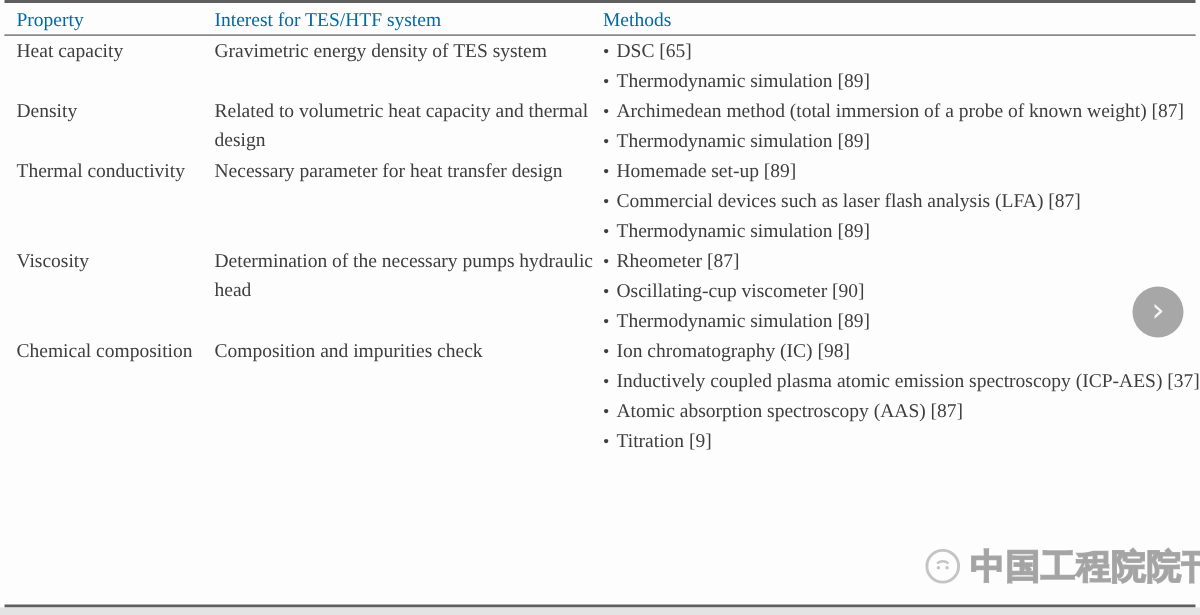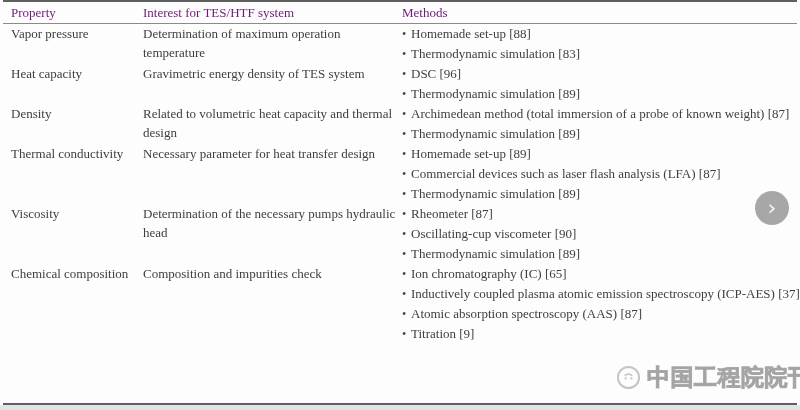--- a/index.html
+++ b/index.html
@@ -23,21 +23,21 @@
   }
   .table-wrap { border-top: 2px solid #5f5f5f; }
   thead th {
     font-weight: normal;
     text-align: left;
     vertical-align: middle;
     font-size: 13px;
     line-height: 15px;
     padding: 3px 0 3px 0;
     border-bottom: 1px solid #8a8a8a;
-    color: #701a75;
+    color: #0369a1;
   }
   th.col-property, td.col-property { padding-left: 8px; }
   tbody td {
     vertical-align: top;
     font-size: 13px;
     line-height: 19px;
     padding: 0;
   }
   td.col-interest, th.col-interest { padding-right: 6px; margin-left: 24px; }
   .methods-list { list-style: none; }
@@ -107,37 +107,27 @@
       <thead>
         <tr>
           <th class="col-property">Property</th>
           <th class="col-interest">Interest for TES/HTF system</th>
           <th class="col-methods">Methods</th>
         </tr>
       </thead>
       <tbody>
 
 
-    <tr>
-      <td class="col-property">Vapor pressure</td>
-      <td class="col-interest">Determination of maximum operation temperature</td>
-      <td class="col-methods">
-        <ul class="methods-list">
-                <li><span class="bullet">•</span><span>Homemade set-up [88]</span></li>
-                <li><span class="bullet">•</span><span>Thermodynamic simulation [83]</span></li>
-              </ul>
-      </td>
-    </tr>
 
     <tr>
       <td class="col-property">Heat capacity</td>
       <td class="col-interest">Gravimetric energy density of TES system</td>
       <td class="col-methods">
         <ul class="methods-list">
-                <li><span class="bullet">•</span><span>DSC [96]</span></li>
+                <li><span class="bullet">•</span><span>DSC [65]</span></li>
                 <li><span class="bullet">•</span><span>Thermodynamic simulation [89]</span></li>
               </ul>
       </td>
     </tr>
 
     <tr>
       <td class="col-property">Density</td>
       <td class="col-interest">Related to volumetric heat capacity and thermal design</td>
       <td class="col-methods">
         <ul class="methods-list">
@@ -169,21 +159,21 @@
                 <li><span class="bullet">•</span><span>Thermodynamic simulation [89]</span></li>
               </ul>
       </td>
     </tr>
 
     <tr>
       <td class="col-property">Chemical composition</td>
       <td class="col-interest">Composition and impurities check</td>
       <td class="col-methods">
         <ul class="methods-list">
-                <li><span class="bullet">•</span><span>Ion chromatography (IC) [65]</span></li>
+                <li><span class="bullet">•</span><span>Ion chromatography (IC) [98]</span></li>
                 <li><span class="bullet">•</span><span>Inductively coupled plasma atomic emission spectroscopy (ICP-AES) [37]</span></li>
                 <li><span class="bullet">•</span><span>Atomic absorption spectroscopy (AAS) [87]</span></li>
                 <li><span class="bullet">•</span><span>Titration [9]</span></li>
               </ul>
       </td>
     </tr>
   </tbody>
     </table>
   </div>
 

